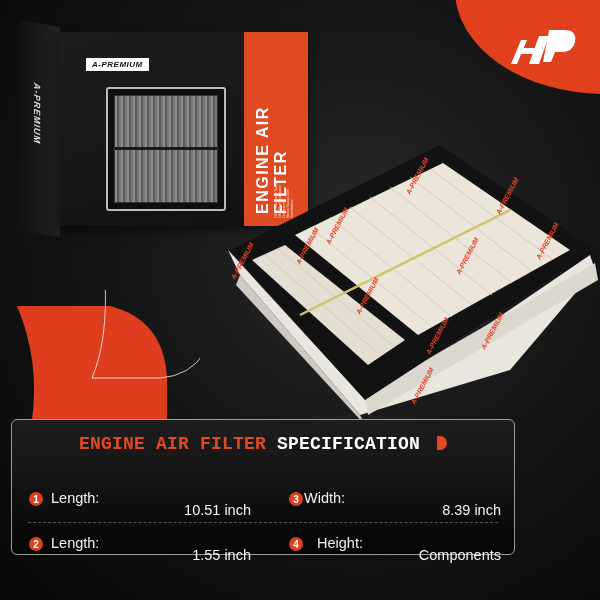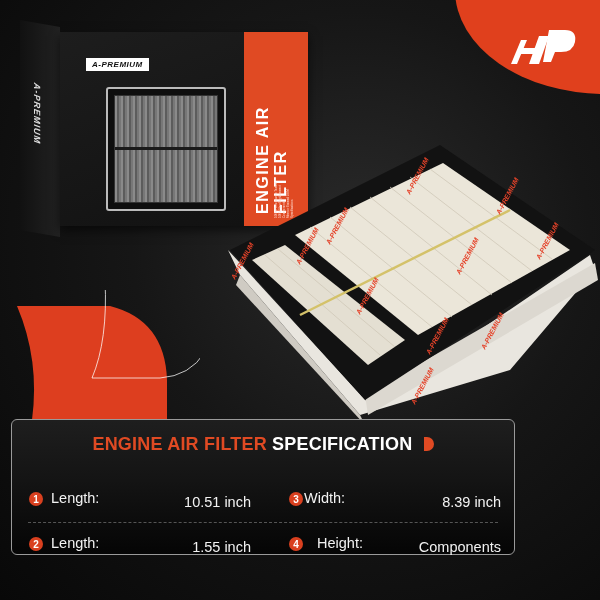--- a/index.html
+++ b/index.html
@@ -28,30 +28,30 @@
     padding:2px 6px; letter-spacing:0.5px; }
   .box-filter { position:absolute; left:46px; top:55px; width:116px; height:120px; border:2px solid #bbb; border-radius:3px;
     background:#0e0e0e; }
   .box-filter-inner { position:absolute; left:6px; top:6px; right:6px; bottom:6px;
     background:repeating-linear-gradient(90deg,#8a8a8a 0 2px,#5c5c5c 2px 4px,#777 4px 6px); border:1px solid #333; }
   .box-filter-bar { position:absolute; left:0; right:0; top:48%; height:3px; background:#1a1a1a; }
 
   .specpanel { position:absolute; left:11px; top:419px; width:502px; height:134px;
     border:1px solid #9a9a9a; border-radius:6px; background:linear-gradient(180deg,#1e1e1e 0%,#141414 45%,#050505 100%); }
 
-  .spec-title { position:absolute; left:0; right:0; top:14px; text-align:center; font-size:18px; font-weight:bold; letter-spacing:0.2px; }
+  .spec-title { position:absolute; left:0; right:0; top:14px; text-align:center; font-size:18px; font-weight:bold; letter-spacing:0.2px;font-family:Liberation Mono, monospace; }
   .spec-title .t-red { color:#e04a23; }
   .spec-title .t-white { color:#fff; }
   .spec-title .d-icon { display:inline-block; width:10px; height:14px; background:#e04a23; border-radius:0 8px 8px 0; vertical-align:-1px; margin-left:6px; }
 
   .spec-row { position:absolute; height:20px; font-size:14.5px; color:#f2f2f2; }
   .num { position:absolute; top:2px; width:14px; height:14px; border-radius:50%; background:#d9401f; color:#fff; font-size:10px; font-weight:bold;
     display:flex; align-items:center; justify-content:center; }
   .lbl { position:absolute; top:0; }
-  .val { position:absolute; top:4px; text-align:left; }
+  .val { position:absolute; top:12px; text-align:left; }
   .divider { position:absolute; left:16px; right:16px; top:102px; height:0; border-top:1px dashed #555; }
 </style>
 </head>
 <body>
 
 <div class="canvas">
 
   <div class="brand-tab"></div>
   <svg class="brand-logo" viewBox="0 0 72 44">
     <polygon points="6,42 16,18 22,18 12,42" fill="#fff"></polygon>

